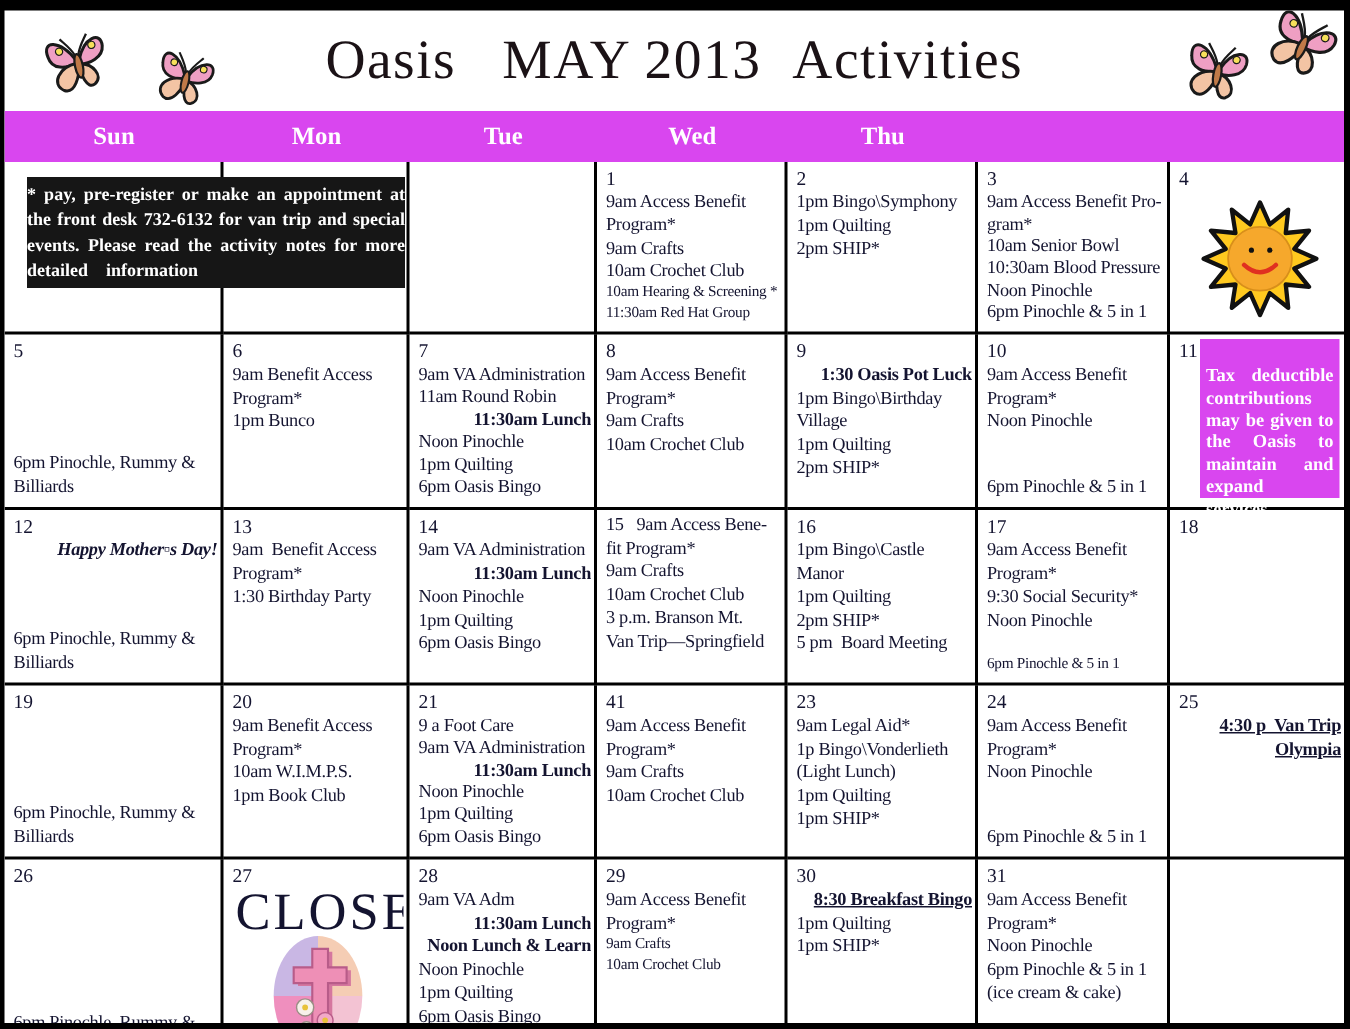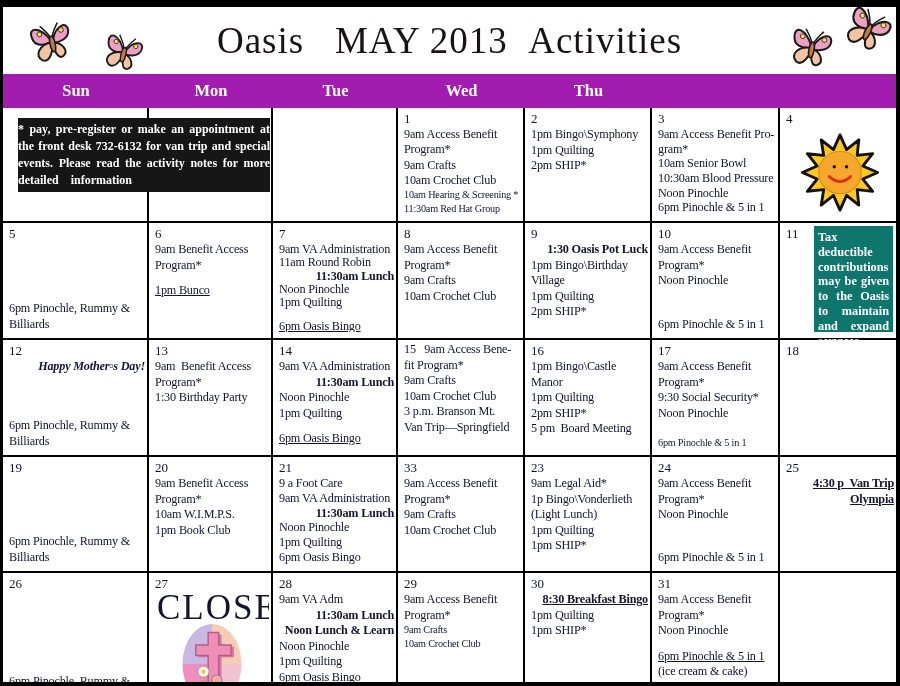--- a/index.html
+++ b/index.html
@@ -2,41 +2,41 @@
 <html><head>
 <meta charset="utf-8">
 <style>
   html,body{margin:0;padding:0;background:#888;}
   #page{position:relative;width:900px;height:686px;background:#fff;box-sizing:border-box;
         border-top:7px solid #000;border-left:3px solid #000;border-right:4px solid #000;border-bottom:4px solid #000;
         font-family:"Liberation Serif",serif;color:#141430;overflow:hidden;}
   .titleband{height:67px;display:flex;align-items:center;justify-content:center;}
   .title{font-size:37px;color:#1b1216;letter-spacing:1px;white-space:pre;}
   .bf{position:absolute;width:46px;height:50px;}
-  #dayhdrs{height:34px;background:#a21caf;display:grid;grid-template-columns:146px 124px 125px 127px 127px 128px 1fr;}
+  #dayhdrs{height:34px;background:#d946ef;display:grid;grid-template-columns:146px 124px 125px 127px 127px 128px 1fr;}
   .dh{color:#fff;font-weight:bold;font-size:16.5px;display:flex;align-items:center;justify-content:center;}
   #grid{display:grid;grid-template-columns:146px 124px 125px 127px 127px 128px 1fr;grid-template-rows:115px 117px 117px 116px 1fr;height:588px;}
   .cell{border-right:2px solid #000;border-bottom:2px solid #000;box-sizing:border-box;position:relative;
         display:flex;flex-direction:column;padding:2px 2px 6px 5px;}
   .cell:nth-child(7n){border-right:none;}
   .cell:nth-last-child(-n+7){border-bottom:none;}
   .num{font-size:13px;line-height:16px;margin:1px 0 0 1px;}
   .line{font-size:12.2px;line-height:15.5px;letter-spacing:-0.2px;white-space:pre;overflow:hidden;margin-left:1px;}
   .sm{font-size:10.2px;line-height:13.5px;}
   .b{font-weight:bold;text-align:right;}
   .i{font-style:italic;}
   .u{text-decoration:underline;}
-  .gap{margin-top:10px;text-decoration:underline;}
+  .gap{}
   .push{margin-top:auto;}
   .ind{margin-left:14px;}
   .big{font-size:35px;letter-spacing:2px;line-height:30px;margin:1px 0 0 3px;white-space:pre;}
   .notice{position:absolute;left:15px;top:111px;width:252px;height:74px;background:#161616;color:#fff;
           font-weight:bold;font-size:12px;line-height:17px;text-align:justify;padding:3px 0;box-sizing:border-box;z-index:5;}
-  .taxbox{position:absolute;right:3px;top:3px;width:79px;height:106px;background:#0f766e;color:#fff;
-          font-weight:bold;font-size:12.3px;line-height:14.8px;text-align:justify;padding:4px 4px;box-sizing:border-box;}
+  .taxbox{position:absolute;right:3px;top:3px;width:93px;height:106px;background:#d946ef;color:#fff;
+          font-weight:bold;font-size:12.3px;line-height:14.8px;text-align:justify;padding:17px 4px;box-sizing:border-box;}
   .imgwrap{align-self:center;}
 </style>
 </head>
 <body>
 
 <div id="page">
 
   <div class="titleband">
     <div class="title">Oasis &nbsp; MAY 2013 &nbsp;Activities</div>
   </div>
@@ -245,21 +245,21 @@
       <div class="cell">
         <div class="num">21</div>
         <div class="line">9 a Foot Care</div>
         <div class="line">9am VA Administration</div>
         <div class="line b">11:30am Lunch</div>
         <div class="line">Noon Pinochle</div>
         <div class="line">1pm Quilting</div>
         <div class="line">6pm Oasis Bingo</div>
       </div>
       <div class="cell">
-        <div class="num">33</div>
+        <div class="num">41</div>
         <div class="line">9am Access Benefit</div>
         <div class="line">Program*</div>
         <div class="line">9am Crafts</div>
         <div class="line">10am Crochet Club</div>
       </div>
       <div class="cell">
         <div class="num">23</div>
         <div class="line">9am Legal Aid*</div>
         <div class="line">1p Bingo\Vonderlieth</div>
         <div class="line">(Light Lunch)</div>

